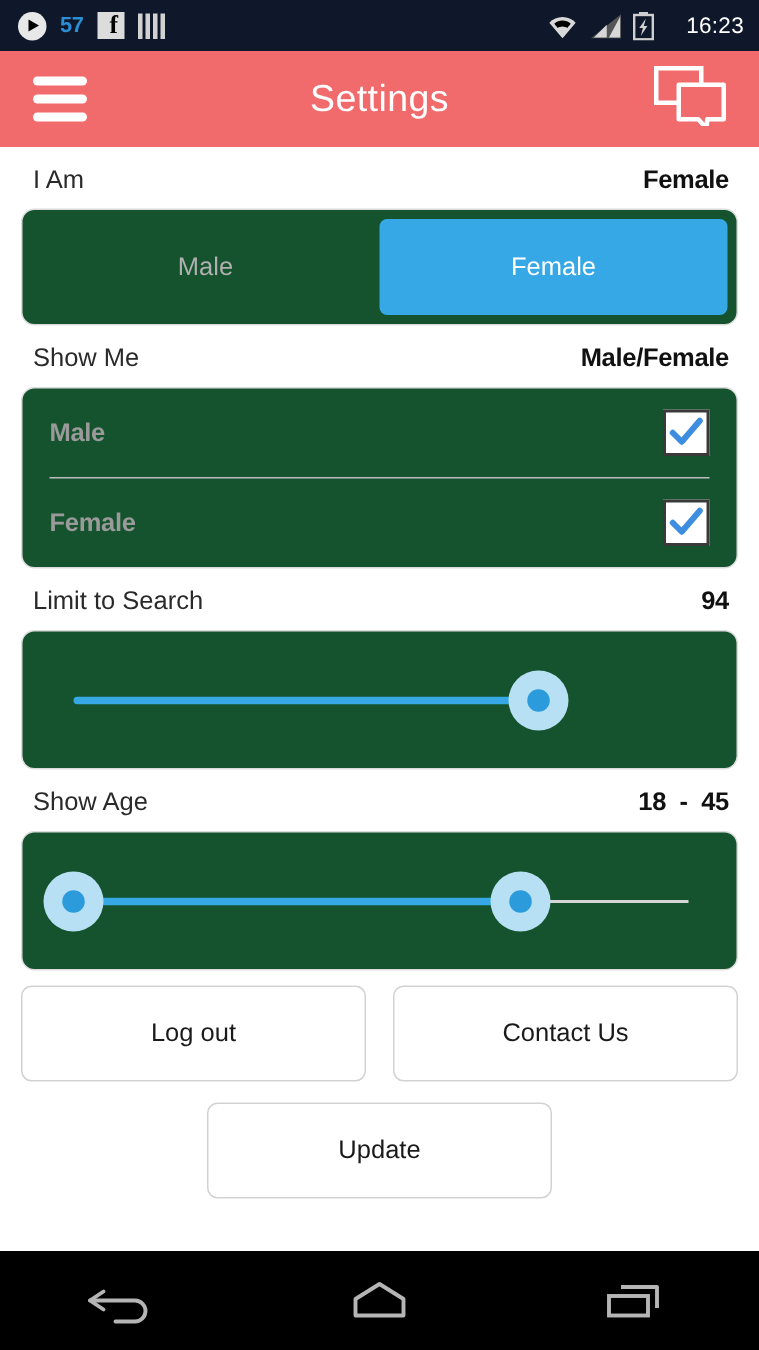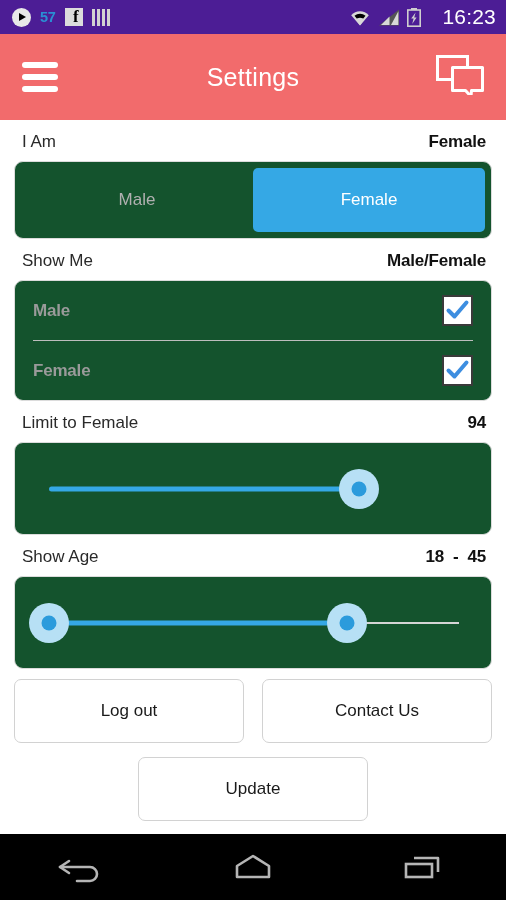--- a/index.html
+++ b/index.html
@@ -11,21 +11,21 @@
     width: 506px;
     height: 900px;
     font-family: "Liberation Sans", sans-serif;
     overflow: hidden;
     position: relative;
   }
 
   
   .status-bar {
     height: 34px;
-    background: #4c1d95;
+    background: #0f172a;
     display: flex;
     align-items: center;
     padding: 0 10px 0 12px;
     box-sizing: border-box;
   }
   .status-left {
     display: flex;
     align-items: center;
     gap: 9px;
   }
@@ -85,28 +85,28 @@
     display: block;
     width: 3px;
     height: 17px;
     background: #d2d2d2;
   }
   .wifi-icon { flex: none; }
   .signal-icon { flex: none; }
   .battery-icon { flex: none; }
   .clock {
     color: #ffffff;
-    font-size: 21px;
+    font-size: 15px;
     letter-spacing: 0.2px;
     margin-left: 14px;
   }
 
   
   .app-bar {
-    height: 86px;
+    height: 64px;
     background: #f26b6c;
     display: flex;
     align-items: center;
     position: relative;
     padding: 0 22px;
     box-sizing: border-box;
   }
   .hamburger {
     width: 36px;
     display: flex;
@@ -399,21 +399,21 @@
         <span class="checkbox">
           <svg width="27" height="27" viewBox="0 0 27 27">
             <path d="M4.5 13.5 L10.5 19.5 L22.5 5.5" fill="none" stroke="#3d8ee0" stroke-width="4" stroke-linecap="round" stroke-linejoin="round"></path>
           </svg>
         </span>
       </div>
     </div>
   </div>
 
   <div class="row-label">
-    <span class="lbl">Limit to Female</span>
+    <span class="lbl">Limit to Search</span>
     <span class="val">94</span>
   </div>
   <div class="card slider-card">
     <div class="track-active" style="left:34px; width:310px;"></div>
     <div class="thumb" style="left:344px;"></div>
   </div>
 
   <div class="row-label">
     <span class="lbl">Show Age</span>
     <span class="range-val">

